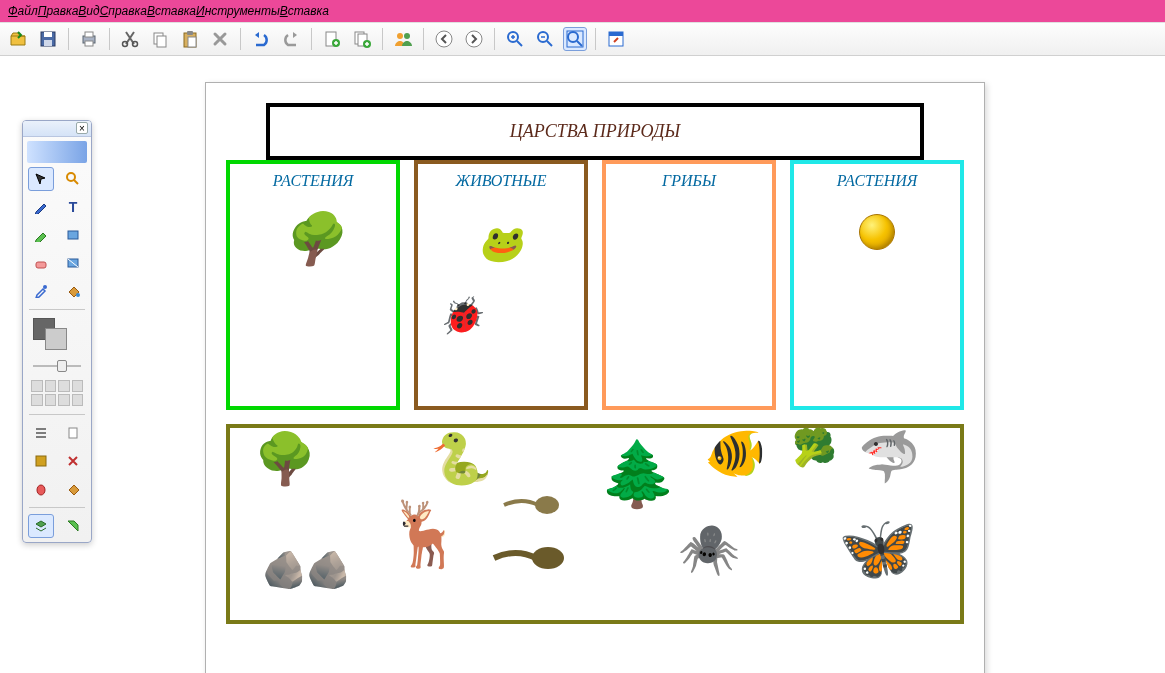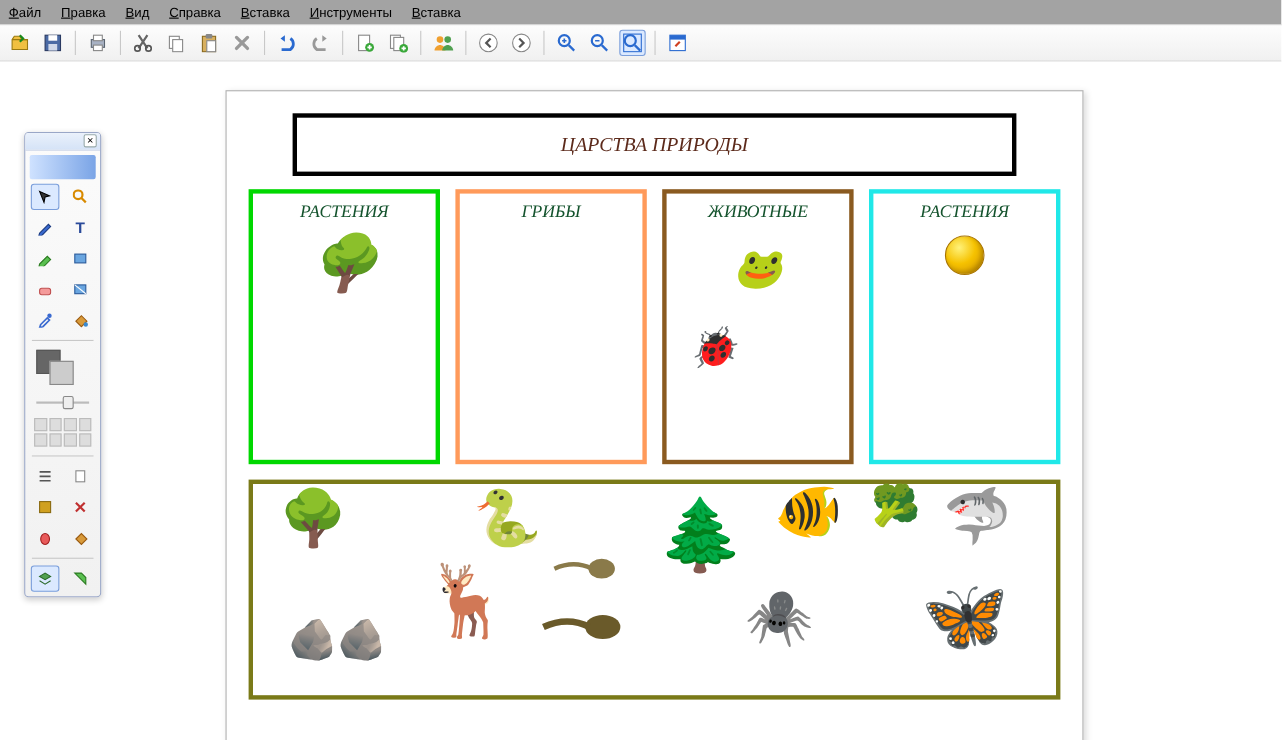--- a/index.html
+++ b/index.html
@@ -1,19 +1,19 @@
 <!DOCTYPE html>
 <html><head>
 <meta charset="utf-8">
 <style>
   * { box-sizing: border-box; margin: 0; padding: 0; }
   body { font-family: Tahoma, Arial, sans-serif; font-size: 12px; background: #fff; user-select: none; }
   
   
-  .menubar { display: flex; gap: 18px; padding: 4px 8px; background: #a3a3a3; border-bottom: 1px solid #e0e0e0; }
+  .menubar { display: flex; padding: 4px 8px; background: #ec4899; border-bottom: 1px solid #e0e0e0; font-style: italic; }
   .menubar span { cursor: pointer; text-decoration: underline; text-decoration-color: transparent; }
   .menubar span::first-letter { text-decoration: underline; }
   
   
   .toolbar { display: flex; align-items: center; gap: 6px; padding: 4px 6px; background: linear-gradient(#fdfdfd,#f0f0f0); border-bottom: 1px solid #d0d0d0; }
   .tbtn { width: 24px; height: 24px; display: flex; align-items: center; justify-content: center; border: 1px solid transparent; border-radius: 3px; cursor: pointer; font-size: 16px; }
   .tbtn.active { border: 1px solid #7a9edb; background: #dbe9ff; }
   .tsep { width: 1px; height: 22px; background: #c8c8c8; margin: 0 2px; }
   
   
@@ -44,35 +44,35 @@
   
   
   .page {
     position: absolute; left: 205px; top: 26px;
     width: 780px; height: 600px;
     background: #fff; border: 1px solid #b0b0b0;
     box-shadow: 2px 2px 6px rgba(0,0,0,.15);
     padding: 20px;
   }
   .title-box {
-    margin: 0 40px 12px 40px;
+    margin: 0 40px 0 40px;
     border: 4px solid #000;
     padding: 14px 0;
     text-align: center;
     font-size: 18px; font-style: italic;
     color: #5c2a1b; font-family: Georgia, serif;
   }
   .cats { display:flex; gap:14px; justify-content:space-between; margin-bottom:14px;}
   .cat {
     flex:1; height: 250px; border:4px solid;
     text-align:center; padding:8px 4px;
     font-style: italic; font-family: Georgia, serif; font-size:16px;
     display:flex; flex-direction:column; align-items:center; gap:6px;
   }
-  .cat .label { color:#14532d; margin-bottom:6px;}
+  .cat .label { color:#0369a1; margin-bottom:18px;}
   .pool {
     border: 4px solid #7a7a18;
     height: 200px;
     padding: 8px;
     position: relative;
   }
   .sprite { position:absolute; display:flex; align-items:center; justify-content:center; }
   .emoji { font-size: 50px; line-height:1; }
   .emoji.sm { font-size: 36px;}
   .emoji.lg { font-size: 64px;}
@@ -378,27 +378,27 @@
   <div class="page">
     <div class="title-box">
       <span>ЦАРСТВА ПРИРОДЫ</span>
     </div>
 
     <div class="cats">
       <div class="cat c-green">
         <div class="label">РАСТЕНИЯ</div>
         <span class="emoji">🌳</span>
       </div>
-      <div class="cat c-orange">
-        <div class="label">ГРИБЫ</div>
-      </div>
       <div class="cat c-brown">
         <div class="label">ЖИВОТНЫЕ</div>
         <span class="emoji sm" style="margin-top:12px;">🐸</span>
         <span class="emoji sm" style="margin-top:30px;align-self:flex-start;margin-left:16px;">🐞</span>
+      </div>
+      <div class="cat c-orange">
+        <div class="label">ГРИБЫ</div>
       </div>
       <div class="cat c-cyan">
         <div class="label">РАСТЕНИЯ</div>
         <div class="ball"></div>
       </div>
     </div>
 
     <div class="pool">
       <div class="sprite" style="left:24px; top:6px;">
           <span class="emoji">🌳</span>

